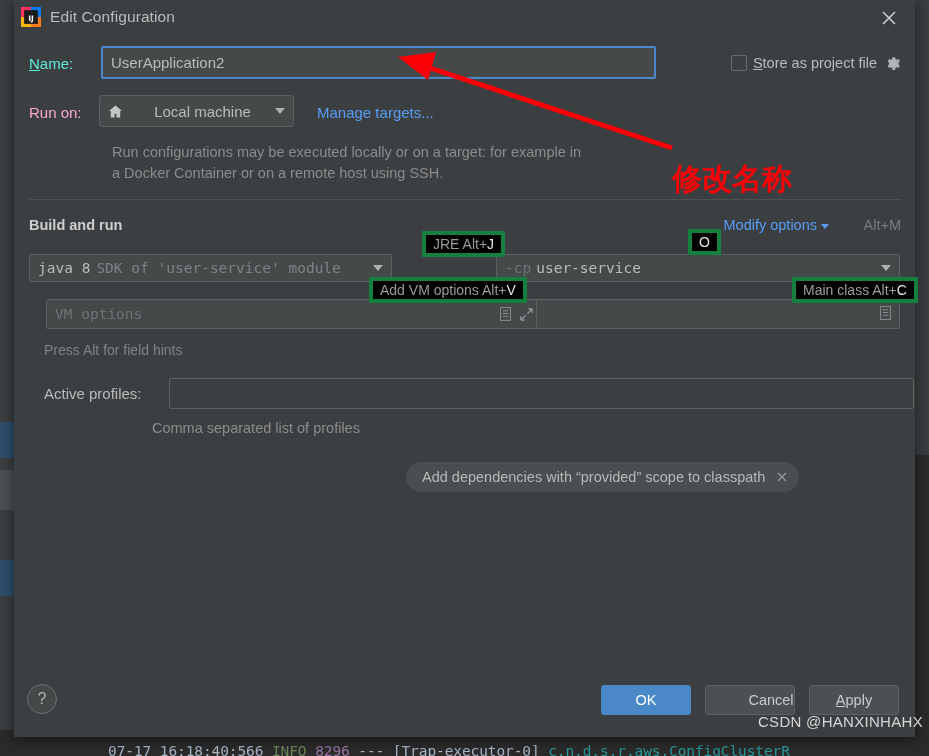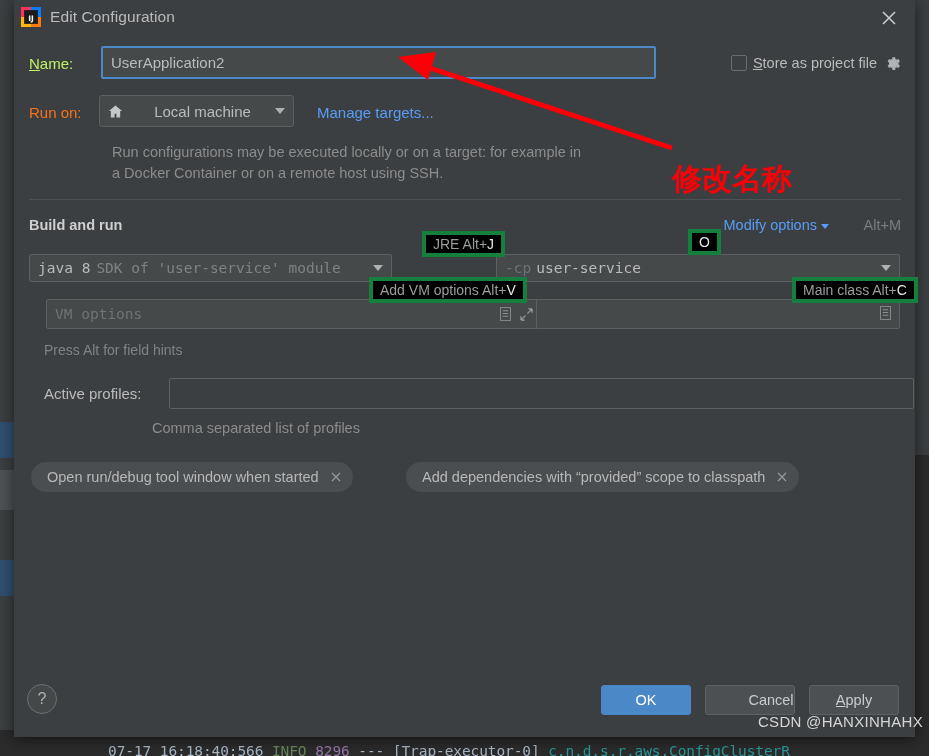--- a/index.html
+++ b/index.html
@@ -145,21 +145,21 @@
     cursor: pointer;
   }
   .dlg-close svg { display: block; }
 
   
   .name-label {
     position: absolute;
     left: 15px;
     top: 55px;
     font-size: 15px;
-    color: #bef264;
+    color: #5eead4;
   }
   .name-label u { text-decoration: underline; }
   .name-input {
     position: absolute;
     left: 87px;
     top: 46px;
     width: 555px;
     height: 33px;
     background: #45494a;
     border: 2px solid #4a88c7;
@@ -200,21 +200,21 @@
     height: 17px;
     cursor: pointer;
   }
 
   
   .runon-label {
     position: absolute;
     left: 15px;
     top: 104px;
     font-size: 15px;
-    color: #f97316;
+    color: #f9a8d4;
   }
   .runon-combo {
     position: absolute;
     left: 85px;
     top: 95px;
     width: 195px;
     height: 32px;
     background: #45494a;
     border: 1px solid #5e6060;
     border-radius: 3px;
@@ -630,26 +630,20 @@
       <span>Main class Alt+</span>
       <span class="mn">C</span>
     </div>
 
   <div class="alt-hint">Press Alt for field hints</div>
 
   <div class="profiles-label">Active profiles:</div>
   <input class="profiles-input" type="text" value="" style="">
   <div class="profiles-hint">Comma separated list of profiles</div>
 
-  <div class="chip chip-1">
-    <span>Open run/debug tool window when started</span>
-    <svg class="chip-x" viewBox="0 0 14 14">
-      <path d="M3 3 L11 11 M11 3 L3 11" stroke="#c0c2c4" stroke-width="1.3" fill="none"></path>
-    </svg>
-  </div>
   <div class="chip chip-2">
     <span>Add dependencies with “provided” scope to classpath</span>
     <svg class="chip-x" viewBox="0 0 14 14">
       <path d="M3 3 L11 11 M11 3 L3 11" stroke="#c0c2c4" stroke-width="1.3" fill="none"></path>
     </svg>
   </div>
 
   <div class="help-btn">?</div>
   <div class="btn btn-ok">OK</div>
   <div class="btn btn-cancel">Cancel</div>

